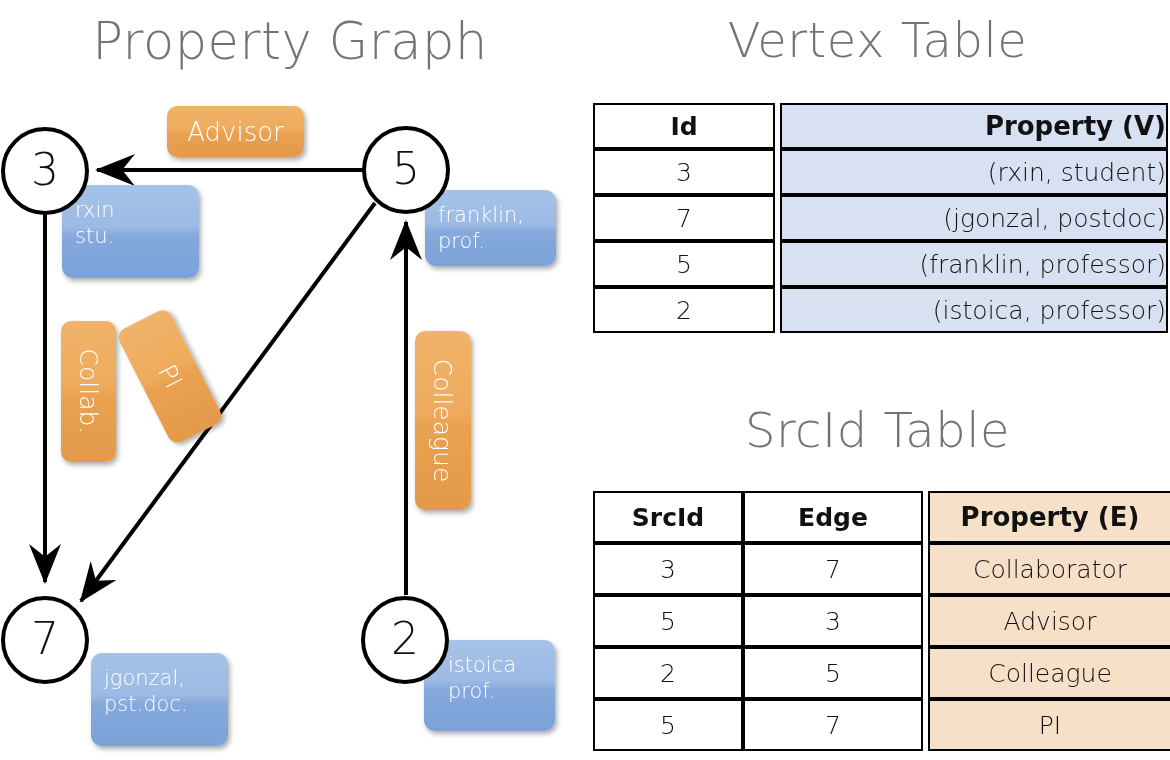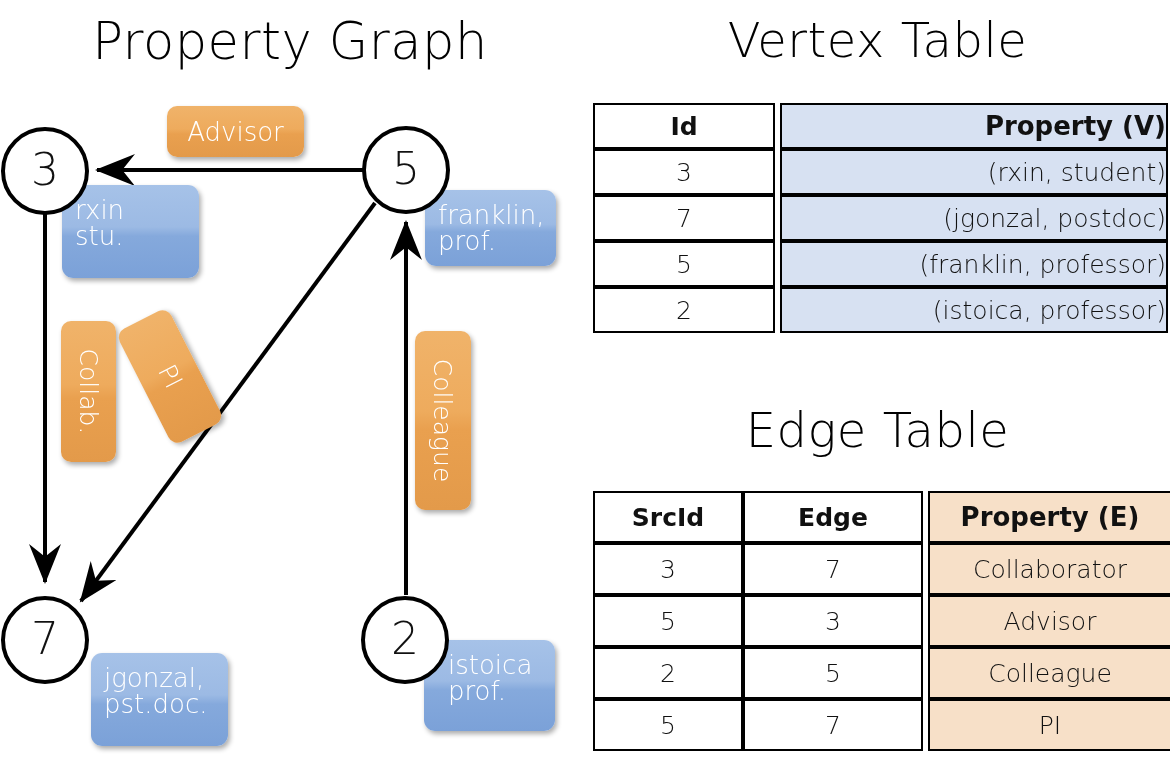--- a/index.html
+++ b/index.html
@@ -7,21 +7,21 @@
     width:1170px;height:760px;background:#ffffff;
     font-family:"Liberation Sans", sans-serif;
     overflow:hidden;position:relative;
   }
   .stage{position:absolute;left:0;top:0;width:1170px;height:760px;}
 
   
   .title{
     position:absolute;text-align:center;
     font-family:"DejaVu Sans", sans-serif;
-    font-weight:300;color:#000000;letter-spacing:.5px;
+    font-weight:300;color:#737373;letter-spacing:.5px;
     white-space:nowrap;
   }
   #graph-title{left:0;top:12px;width:580px;font-size:51px;line-height:60px;}
   #vertex-title{left:585px;top:10px;width:585px;font-size:48px;line-height:60px;}
   #edge-title{left:585px;top:400px;width:585px;font-size:48px;line-height:60px;}
 
   
   #graph-svg{position:absolute;left:0;top:0;width:585px;height:760px;}
 
   
@@ -33,21 +33,21 @@
     font-size:44px;color:#111;box-sizing:border-box;
   }
   .node span{transform:translateY(-2px);}
 
   
   .vbox{
     position:absolute;border-radius:11px;box-sizing:border-box;
     background:linear-gradient(to bottom,#a6c2e8 0%,#9cbae4 45%,#85a9dc 55%,#7ba1d8 100%);
     box-shadow:2px 3px 5px rgba(0,0,0,.33);
     color:#ffffff;font-family:"DejaVu Sans", sans-serif;font-weight:300;
-    font-size:26px;line-height:26px;
+    font-size:21px;line-height:26px;
     padding:12px 0 0 13px;
   }
   .vbox .l2{display:block;}
 
   
   .ebox{
     position:absolute;border-radius:10px;box-sizing:border-box;
     background:linear-gradient(to bottom,#f0b36a 0%,#eeab5d 45%,#e9a04f 55%,#e39a4a 100%);
     box-shadow:2px 3px 5px rgba(0,0,0,.33);
     color:#ffffff;font-family:"DejaVu Sans", sans-serif;font-weight:300;
@@ -86,21 +86,21 @@
   #edge-table .c-eprop{width:244px;background:#f7e0c8;}
   #edge-table th.c-eprop{font-size:26px;}
 </style>
 </head>
 <body>
 
 <div class="stage">
 
   <div class="title" id="graph-title">Property Graph</div>
   <div class="title" id="vertex-title">Vertex Table</div>
-  <div class="title" id="edge-title">Edge Table</div>
+  <div class="title" id="edge-title">SrcId Table</div>
 
   <svg id="graph-svg" viewBox="0 0 585 760">
     <defs>
       <marker id="arrowhead" markerWidth="12" markerHeight="12" refX="9.5" refY="4" orient="auto" markerUnits="strokeWidth">
         <path d="M0,0 L10,4 L0,8 L3.2,4 Z" fill="#000"></path>
       </marker>
     </defs>
 
     <g>
       <line x1="363" y1="170" x2="97" y2="170" stroke="#000" stroke-width="4" marker-end="url(#arrowhead)"></line>

